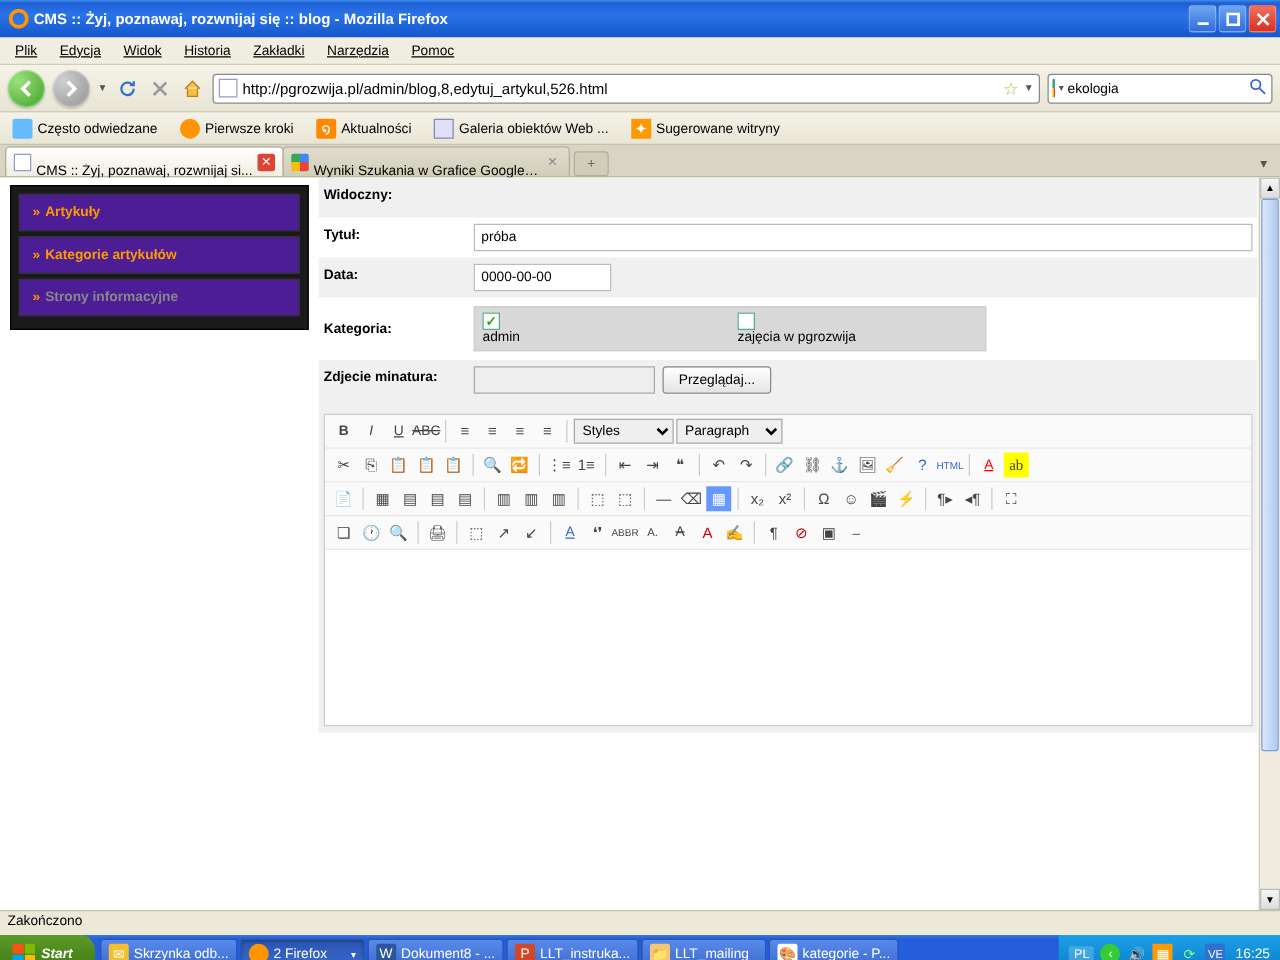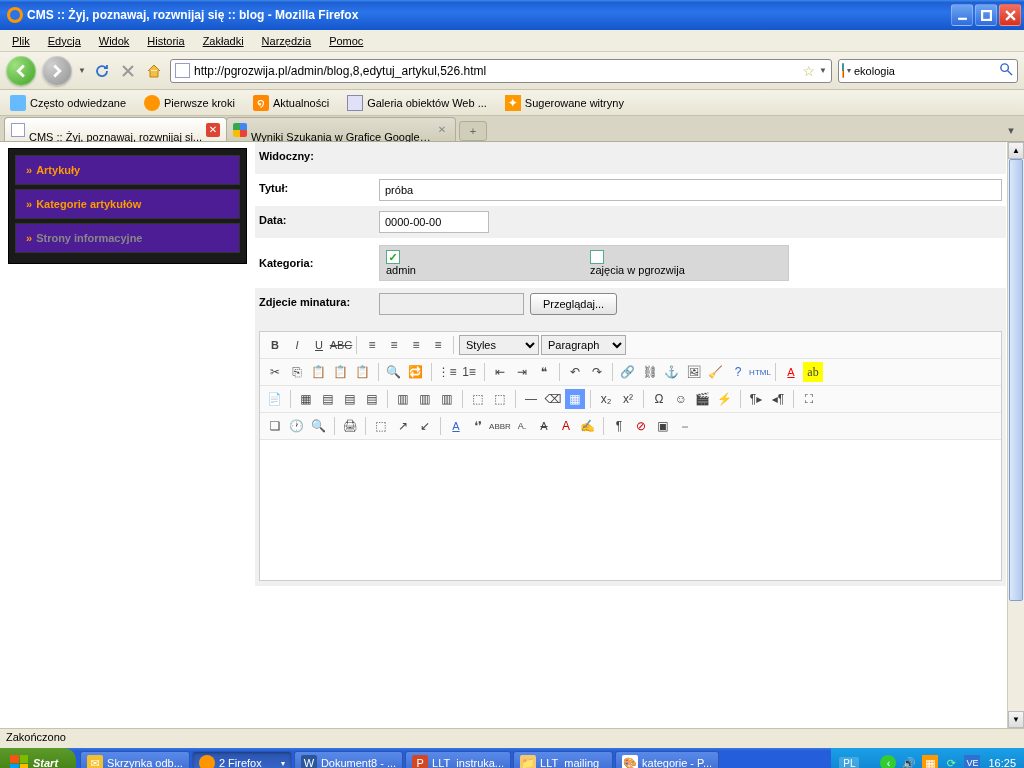--- a/index.html
+++ b/index.html
@@ -108,21 +108,21 @@
 .start .winlogo { width:18px; height:16px; display:grid; grid-template:1fr 1fr/1fr 1fr; gap:1px;}
 .start .winlogo span:nth-child(1){background:#f65314;} .start .winlogo span:nth-child(2){background:#7cbb00;}
 .start .winlogo span:nth-child(3){background:#00a1f1;} .start .winlogo span:nth-child(4){background:#ffbb00;}
 .tasks { flex:1; display:flex; align-items:center; gap:2px; padding:0 4px; height:100%;}
 .task { height:24px; background:linear-gradient(#5a8ae8,#3a6ad0); border:1px solid #2a55b0; border-radius:3px; display:flex; align-items:center; padding:0 6px; gap:4px; color:#fff; min-width:100px; max-width:130px;}
 .task.active { background:linear-gradient(#2a55b0,#3a6ad0); box-shadow: inset 0 1px 3px #0005;}
 .task .tico { width:16px; height:16px; background:#fff3; border-radius:2px; flex-shrink:0; display:flex; align-items:center; justify-content:center;}
 .task .tt { white-space:nowrap; overflow:hidden; text-overflow:ellipsis; font-size:11px;}
 .tray { height:30px; background:linear-gradient(#1aa0e8,#0d7dc8); display:flex; align-items:center; padding:0 8px; gap:5px; color:#fff;}
 .tray .ti { width:16px; height:16px; display:flex; align-items:center; justify-content:center; font-size:11px;}
-.lang { background:#fff3; padding:1px 4px; border-radius:2px; font-size:10px; margin-right:16px;}
+.lang { background:#fff3; padding:1px 4px; border-radius:2px; font-size:10px; margin-right:0;}
 .clock { font-size:11px; margin-left:3px;}
 </style>
 </head>
 <body>
 
 <div class="titlebar">
   <div class="ff-icon"></div>
   <div class="title">CMS :: Żyj, poznawaj, rozwnijaj się :: blog - Mozilla Firefox</div>
   <div class="winbtns">
     <div class="winbtn min">

